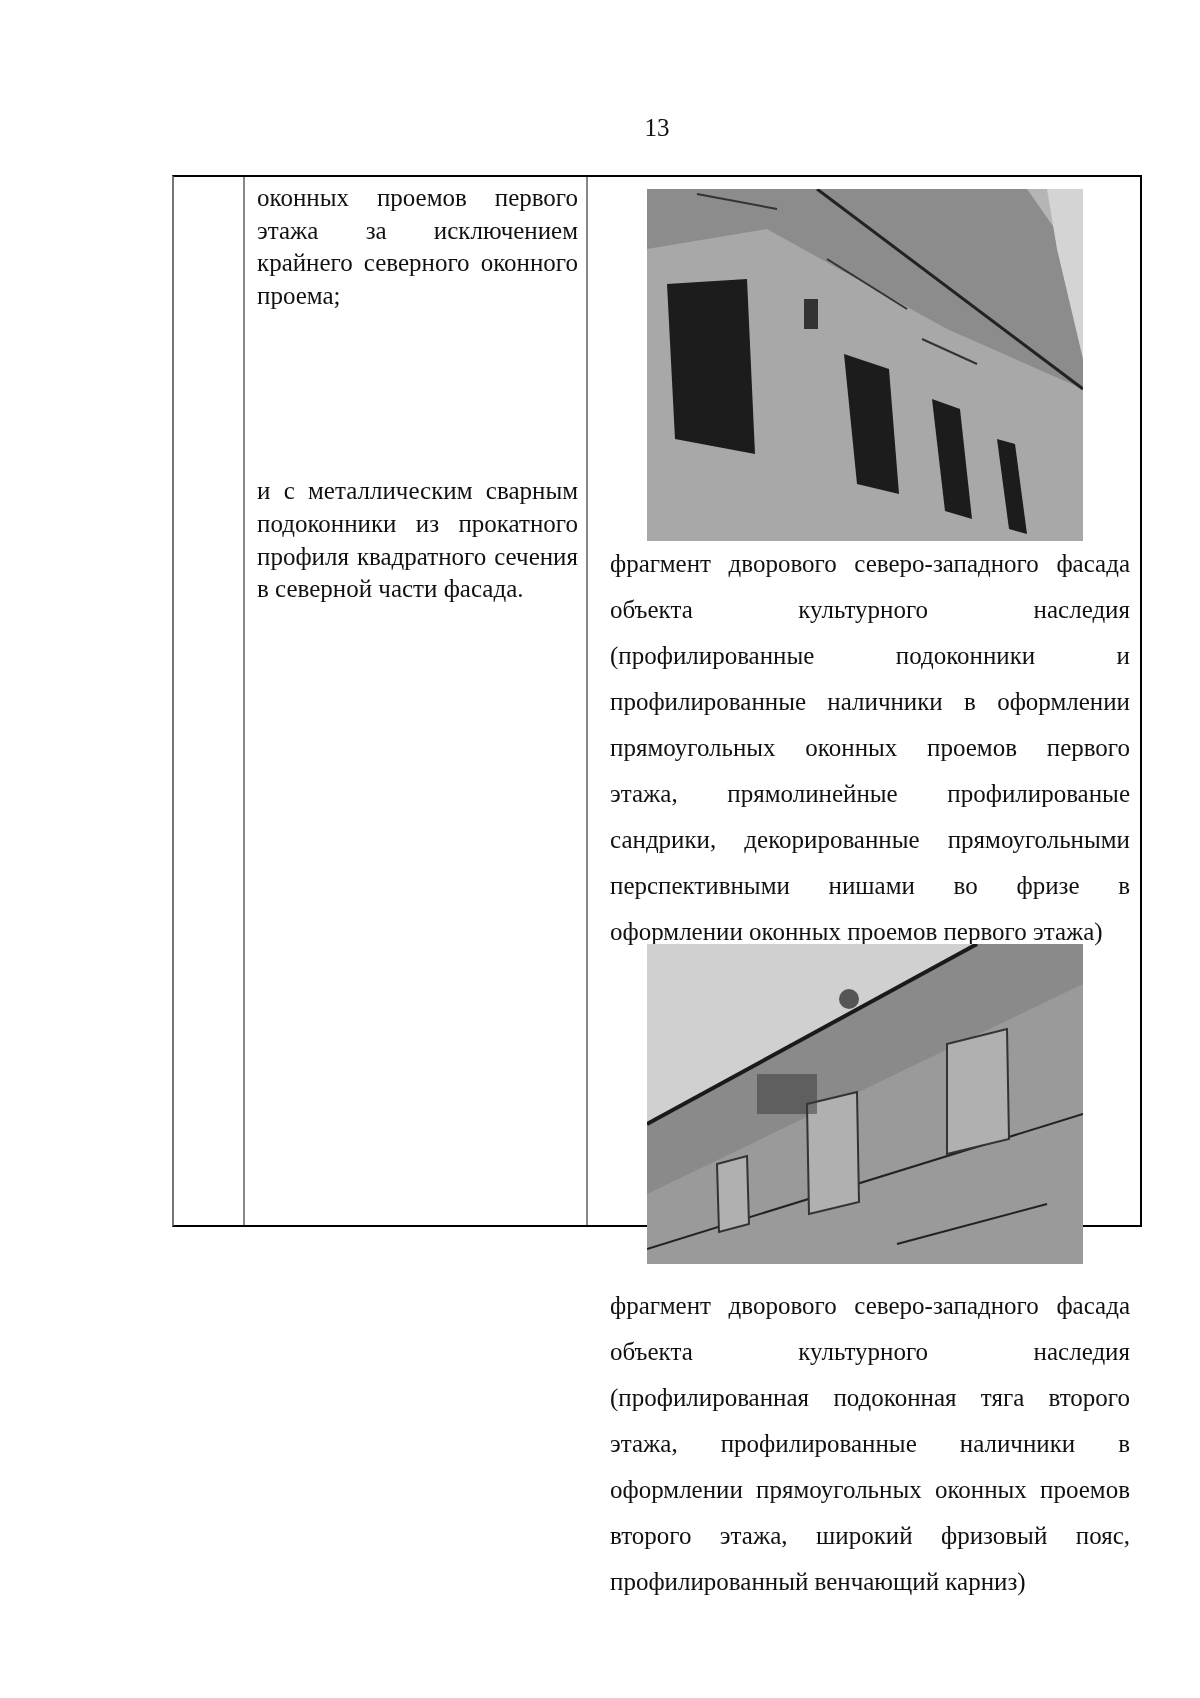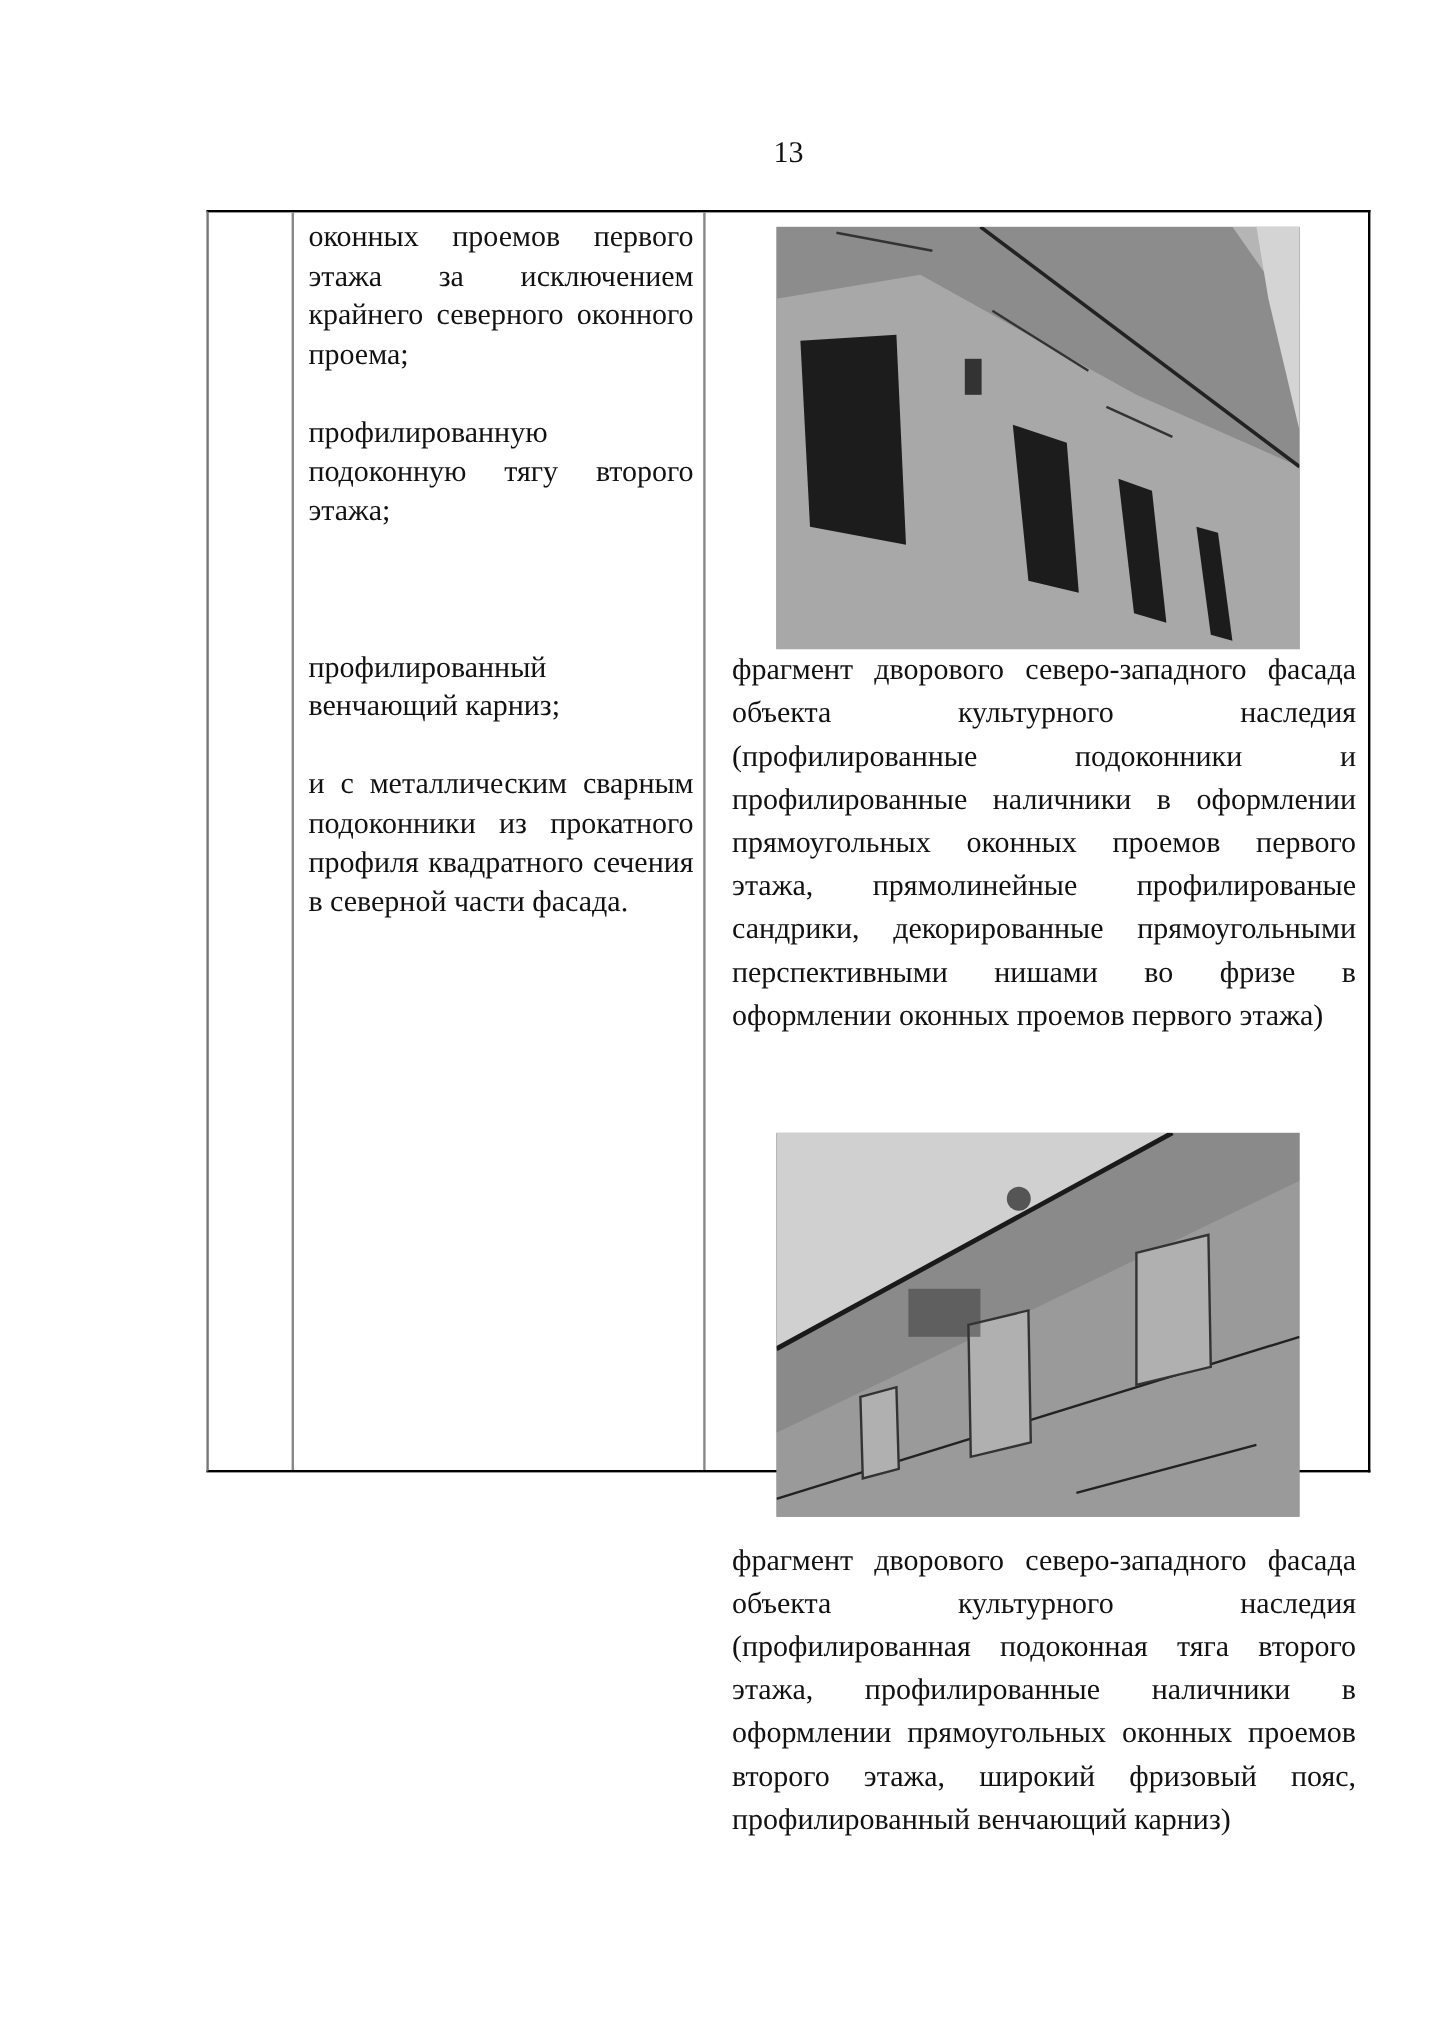--- a/index.html
+++ b/index.html
@@ -9,41 +9,39 @@
                  font-size: 25px; }
   .tbl { position: absolute; left: 172px; top: 175px; width: 970px; height: 1052px;
          border-top: 2px solid #000; border-bottom: 2px solid #000;
          border-left: 2px solid #777; border-right: 2px solid #000; box-sizing: border-box; font-family: Liberation Serif, serif; }
   .vline { position: absolute; top: 0; bottom: 0; width: 2px; background: #888; }
   .col2 { position: absolute; left: 83px; top: 5px; width: 321px;
           font-size: 25px; line-height: 32.6px; text-align: justify; }
   .col3 { position: absolute; left: 426px; top: 0; width: 532px; }
   .para { margin: 0; }
   .gap { height: 32.6px; }
-  .caption { font-size: 25px; line-height: 36px; text-align: justify; margin: 0; }
+  .caption { font-size: 25px; line-height: 46px; text-align: justify; margin: 0; }
   .photo { position: absolute; background: #8a8a8a; overflow: hidden; }
   .photo svg { display: block; width: 100%; height: 100%; }
 </style>
 </head>
 <body>
 
 <div class="page-number">13</div>
 
 <div class="tbl">
   <div class="vline" style="left:69px"></div>
   <div class="vline" style="left:412px"></div>
 
   <div class="col2">
     <p class="para">оконных проемов первого этажа за исключением крайнего северного оконного проема;</p>
     <div class="gap"></div>
-    <p class="para">профилированную подоконную тягу второго этажа;</p>
     <div class="gap"></div>
     <div class="gap"></div>
     <div class="gap"></div>
-    <p class="para">профилированный венчающий карниз;</p>
     <div class="gap"></div>
     <p class="para">и с металлическим сварным подоконники из прокатного профиля квадратного сечения в северной части фасада.</p>
   </div>
 
   <div class="col3">
 
     <div class="photo" style="left:47px; top:12px; width:436px; height:352px;">
       <svg viewBox="0 0 436 352" preserveAspectRatio="none">
         <rect width="436" height="352" fill="#8c8c8c"></rect>
         <polygon points="0,0 436,0 436,80 380,0" fill="#b5b5b5"></polygon>

